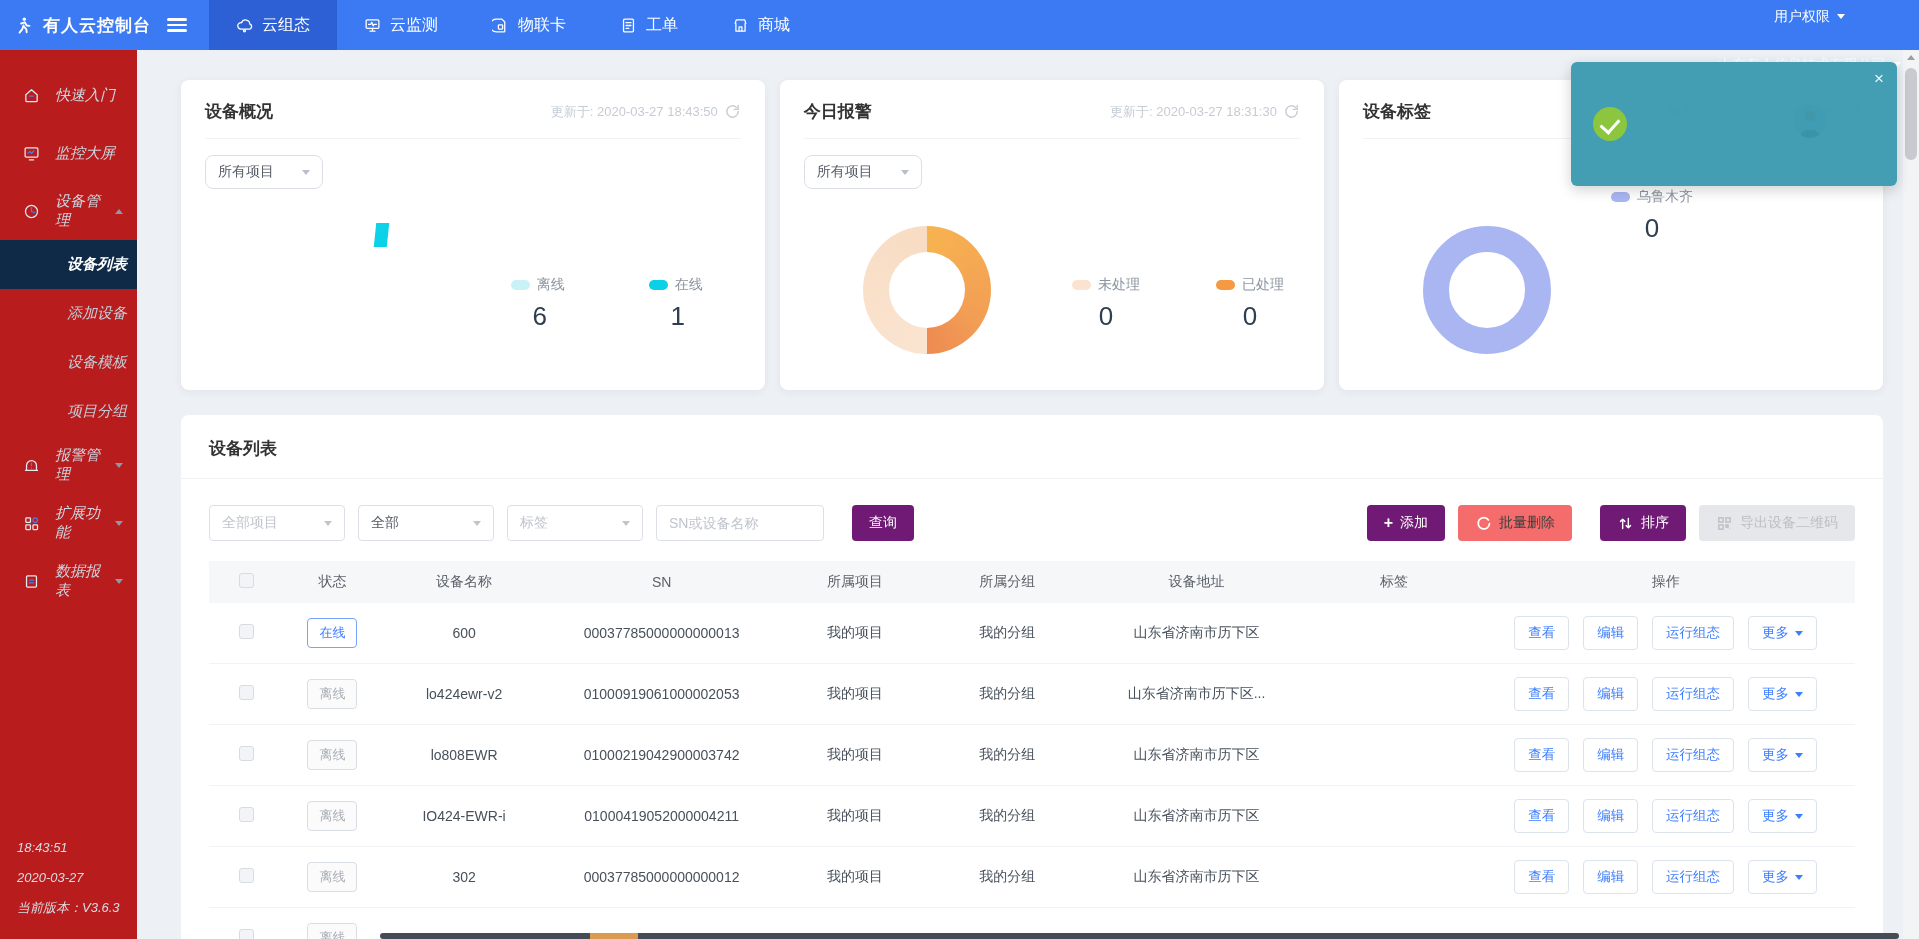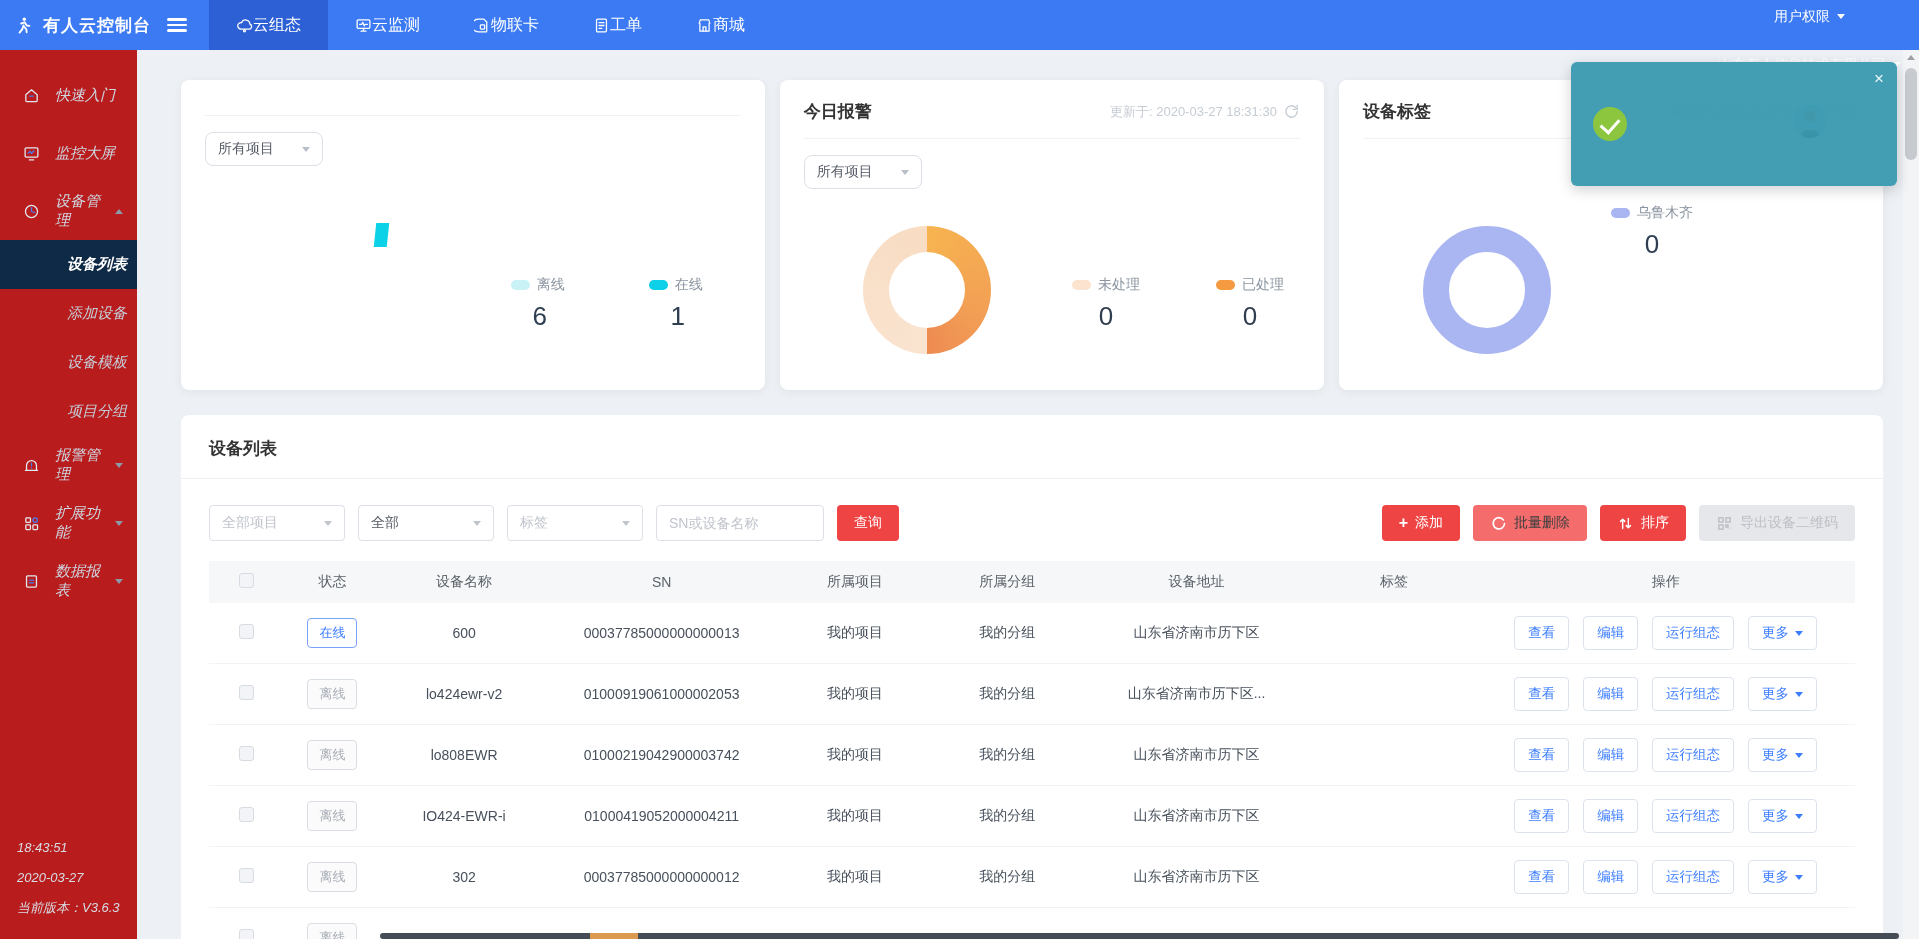--- a/index.html
+++ b/index.html
@@ -5,21 +5,21 @@
   * { margin:0; padding:0; box-sizing:border-box; }
   html,body { width:1919px; height:939px; overflow:hidden; font-family:"Liberation Sans","DejaVu Sans",sans-serif; background:#edf0f4; position:relative; }
 
   
   .topbar { position:absolute; top:0; left:0; width:1919px; height:50px; background:#3b7af3; display:flex; align-items:center; color:#fff; z-index:50; }
   .brand { display:flex; align-items:center; gap:10px; padding:0 16px 0 14px; height:100%; }
   .brand-label { font-size:17px; font-weight:bold; letter-spacing:1px; }
   .hamburger { width:20px; height:14px; display:flex; flex-direction:column; justify-content:space-between; margin-left:6px; cursor:pointer; }
   .hamburger span { height:2.6px; background:#fff; border-radius:2px; }
   .nav { display:flex; height:100%; margin-left:6px; }
-  .nav-item { display:flex; align-items:center; padding:0 27px; font-size:16px; cursor:pointer; }
+  .nav-item { display:flex; align-items:center; gap:9px; padding:0 27px; font-size:16px; cursor:pointer; }
   .nav-item.active { background:#2c60d4; }
   .top-right { margin-left:auto; display:flex; align-items:center; gap:30px; padding-right:18px; font-size:14px;flex-direction:column; }
   .menu-drop { display:flex; align-items:center; gap:7px; cursor:pointer; }
   .caret-d { width:0; height:0; border-left:4.5px solid transparent; border-right:4.5px solid transparent; border-top:5.5px solid currentColor; display:inline-block; }
   .caret-u { width:0; height:0; border-left:4.5px solid transparent; border-right:4.5px solid transparent; border-bottom:5.5px solid currentColor; display:inline-block; }
   .avatar { width:34px; height:34px; border-radius:50%; background:#b6dfeb; position:relative; overflow:hidden; cursor:pointer; }
   .avatar::before { content:""; position:absolute; top:6px; left:11px; width:12px; height:12px; border-radius:50%; background:#c79d6b; }
   .avatar::after { content:""; position:absolute; bottom:-4px; left:7px; width:20px; height:12px; border-radius:8px 8px 0 0; background:#46525e; }
   .ic { width:17px; height:17px; flex:0 0 auto; }
   .ic-lg { width:19px; height:19px; }
@@ -66,21 +66,21 @@
   .panel { margin-top:25px; background:#fff; border-radius:8px 8px 0 0; padding:22px 28px; min-height:560px; }
   .panel-title { font-size:17px; font-weight:bold; color:#333; }
   .panel-divider { border-bottom:1px solid #f0f1f4; margin:18px -28px 0; }
   .filter-row { margin-top:26px; display:flex; align-items:center; gap:13px; }
   .f-select { width:136px; height:36px; border:1px solid #dcdfe6; border-radius:4px; display:inline-flex; align-items:center; justify-content:space-between; padding:0 12px; font-size:14px; color:#555b64; cursor:pointer; background:#fff; }
   .f-select.placeholder span { color:#c0c4cc; }
   .f-select .caret-d { color:#c0c4cc; }
   .f-input { width:168px; height:36px; border:1px solid #dcdfe6; border-radius:4px; padding:0 12px; font-size:14px; color:#333; font-family:inherit; }
   .f-input::placeholder { color:#c0c4cc; }
   .btn { height:36px; border:none; border-radius:4px; font-size:14px; font-family:inherit; display:inline-flex; align-items:center; justify-content:center; gap:7px; cursor:pointer; padding:0 17px; }
-  .btn-blue { background:#ef4444; color:#fff; }
+  .btn-blue { background:#701a75; color:#fff;margin-left:15px; }
   .btn-red { background:#f56c6c; color:#404040; }
   .btn-disabled { background:#e6e7ea; color:#bcbfc5; cursor:default; }
   .spacer { flex:1; }
   .plus-glyph { font-size:16px; font-weight:bold; line-height:1; }
 
   .table { margin-top:20px; font-size:14px; color:#47505b; }
   .tr { display:flex; align-items:center; height:61px; border-bottom:1px solid #f1f3f6; }
   .tr.thead { height:42px; background:#f6f7f9; border-bottom:none; color:#5a6269; }
   .td { text-align:center; }
   .c-check { width:4.5%; } .c-status { width:6%; } .c-name { width:10%; } .c-sn { width:14%; }
@@ -250,20 +250,30 @@
     <div>2020-03-27</div>
     <div>当前版本：V3.6.3</div>
   </div>
 </div>
 
 <div class="main">
 
   <div class="cards-row">
 
     <div class="card wide">
+      <div class="card-head">
+        <span class="card-title">设备概况</span>
+        <span class="card-updated">
+          <span>更新于: 2020-03-27 18:43:50</span>
+          <svg class="ic" viewBox="0 0 24 24" fill="none" stroke="#c6ccd4" stroke-width="2" stroke-linecap="round" width="14" height="14">
+              <path d="M20 12a8 8 0 1 1-2.4-5.7"></path>
+              <path d="M20 3.5V9h-5.5"></path>
+            </svg>
+        </span>
+      </div>
       <div class="card-divider"></div>
       <div class="mini-select">
         <span>所有项目</span>
         <i class="caret-d"></i>
       </div>
       <div class="cyan-bar"></div>
       <div class="legend-row" style="top:196px; right:58px;">
         <div class="legend">
           <div class="legend-line">
               <span class="swatch" style="background: rgb(201, 242, 246);"></span>
@@ -322,21 +332,21 @@
         <span class="card-updated">
           <span>更新于: 2020-03-27 18:31:30</span>
           <svg class="ic" viewBox="0 0 24 24" fill="none" stroke="#c6ccd4" stroke-width="2" stroke-linecap="round" width="14" height="14">
               <path d="M20 12a8 8 0 1 1-2.4-5.7"></path>
               <path d="M20 3.5V9h-5.5"></path>
             </svg>
         </span>
       </div>
       <div class="card-divider"></div>
       <div class="donut-purple"></div>
-      <div class="legend-row" style="top:124px; left:272px;">
+      <div class="legend-row" style="top:108px; left:272px;">
         <div class="legend">
           <div class="legend-line">
               <span class="swatch" style="background: rgb(170, 182, 242);"></span>
               <span>乌鲁木齐</span>
             </div>
           <div class="legend-val">0</div>
         </div>
       </div>
     </div>
   </div>

